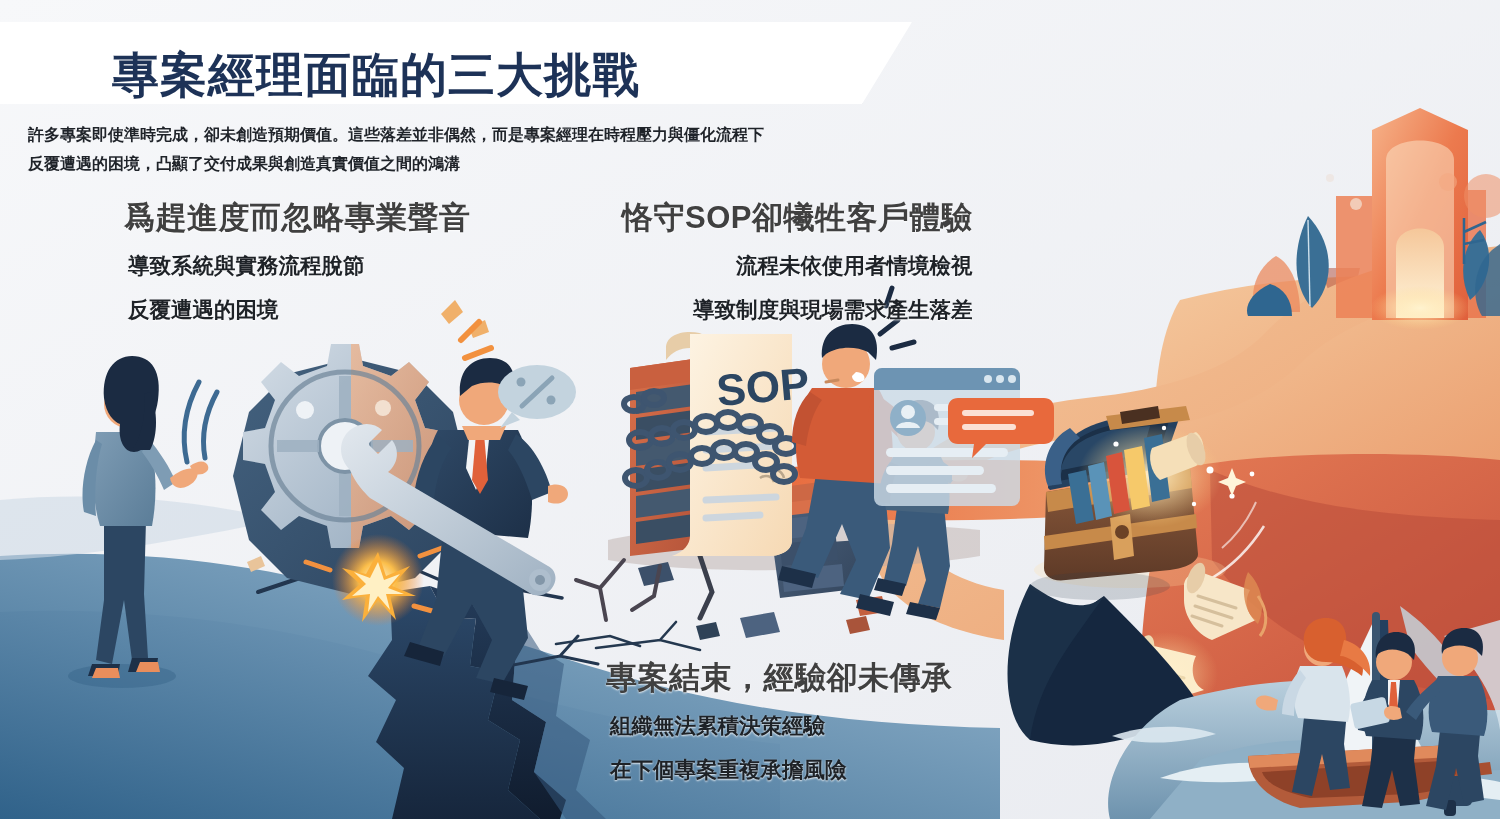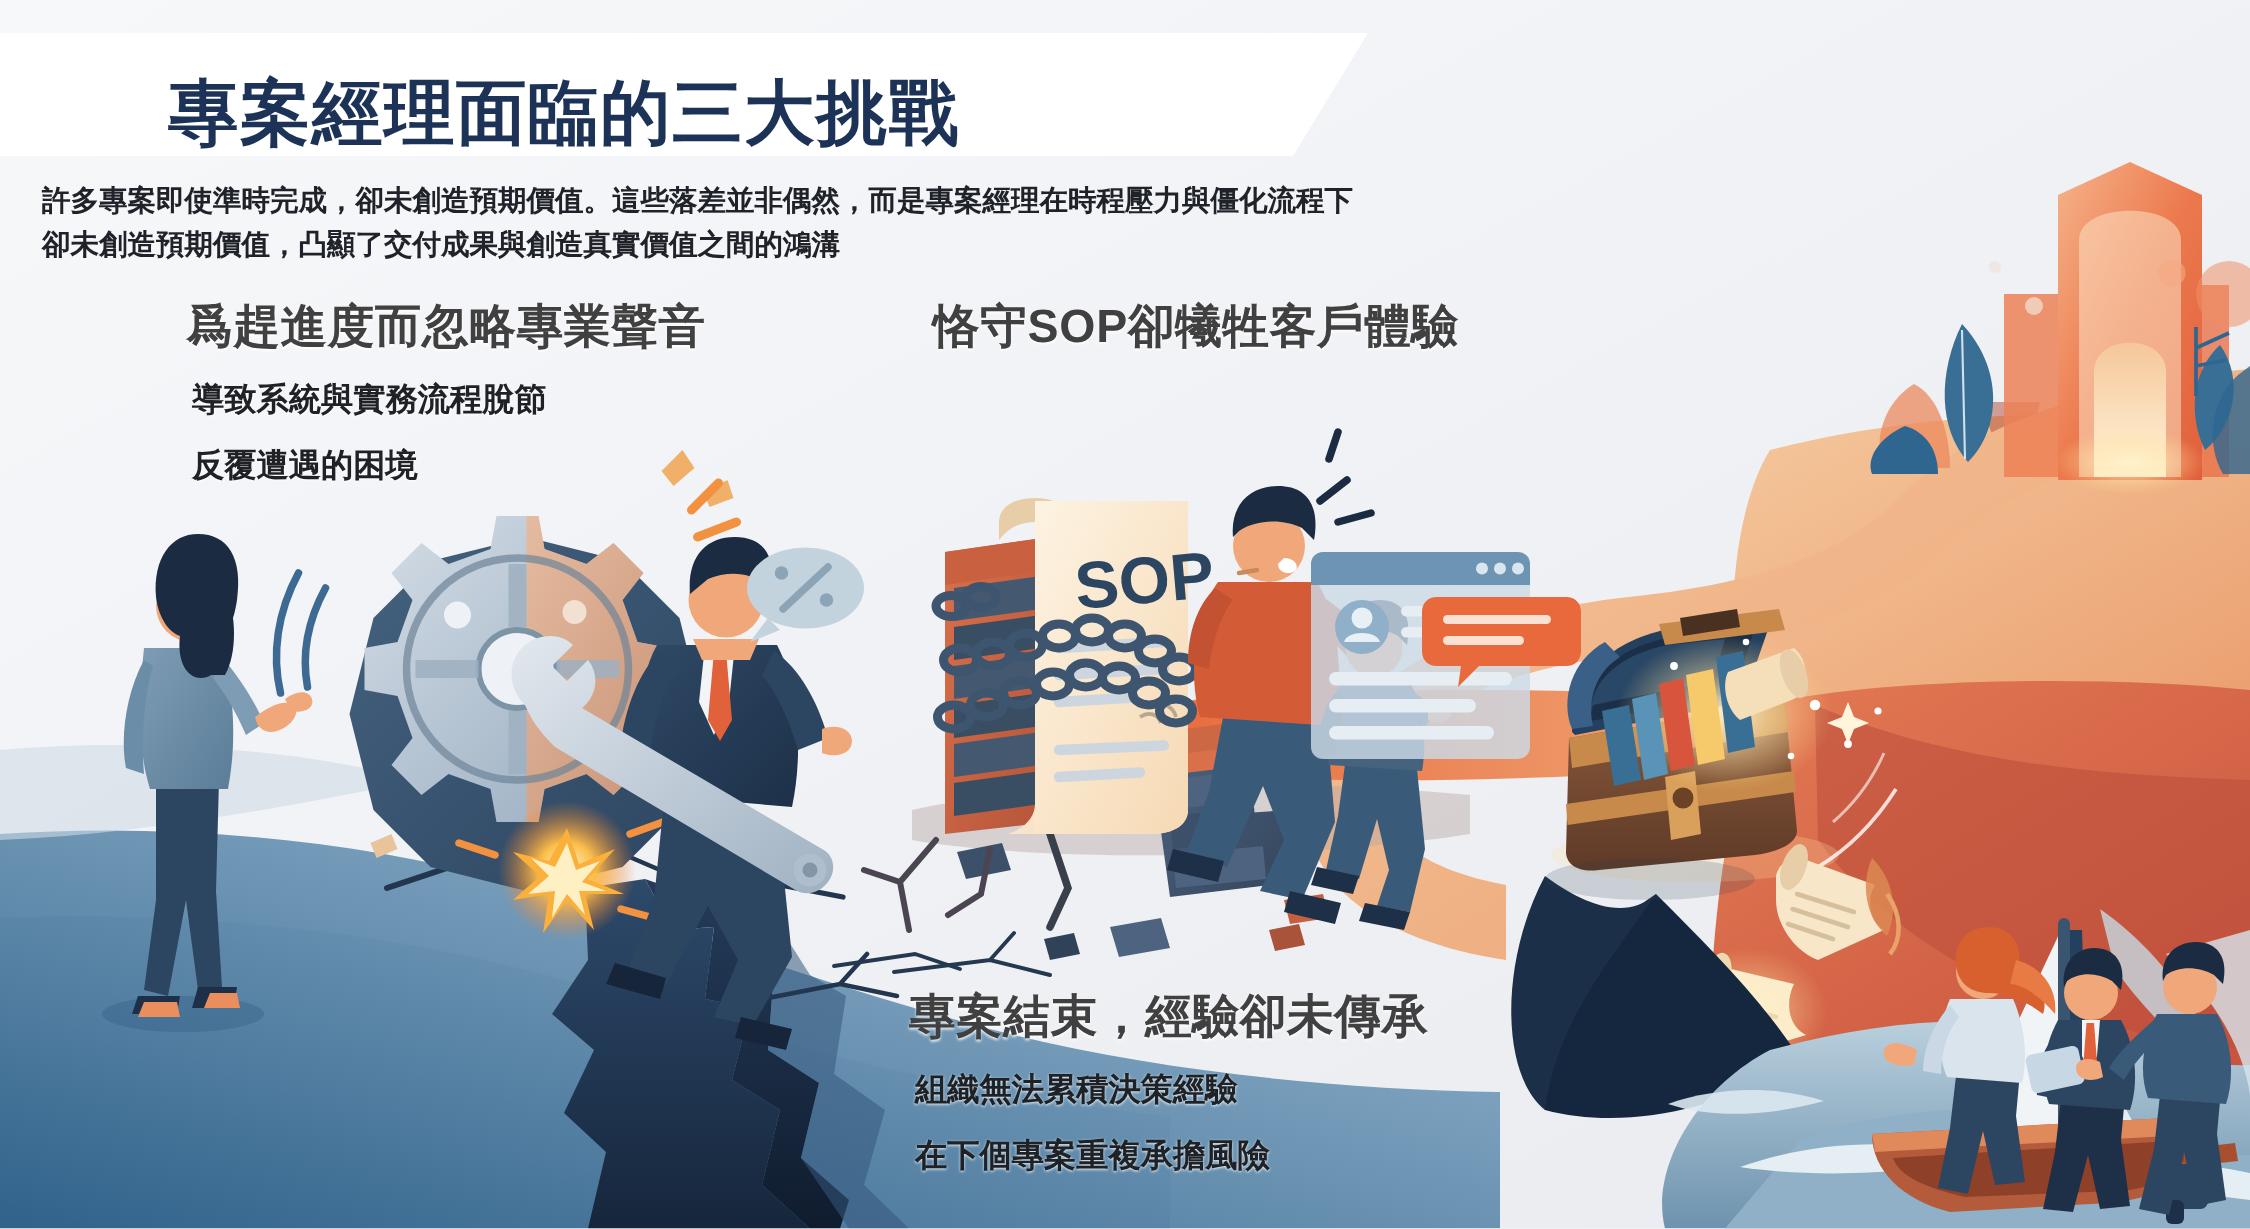--- a/index.html
+++ b/index.html
@@ -29,21 +29,21 @@
     padding-left:29px;
   }
   .banner-title{
     position:absolute;left:112px;top:24px;
     font-size:47px;line-height:58px;font-weight:bold;
     color:#1d3257;letter-spacing:1px;white-space:nowrap;
   }
   
   .intro{
     position:absolute;left:28px;top:120px;width:1030px;
-    font-size:19px;line-height:29px;font-weight:bold;color:#1f2329;
+    font-size:16px;line-height:29px;font-weight:bold;color:#1f2329;
   }
   .intro span{display:block;}
   
   .block{position:absolute;}
   .block-head{
     font-size:31px;line-height:40px;font-weight:bold;
     color:#404040;letter-spacing:.5px;white-space:nowrap;
     text-shadow:0 1px 2px rgba(255,255,255,.85);
   }
   .block-line{
@@ -558,33 +558,37 @@
 
   </svg>
   </div>
 
   <div class="banner">
     <div class="banner-title">專案經理面臨的三大挑戰</div>
   </div>
 
   <div class="intro">
     <span>許多專案即使準時完成，卻未創造預期價值。這些落差並非偶然，而是專案經理在時程壓力與僵化流程下</span>
-    <span>卻未創造預期價值，凸顯了交付成果與創造真實價值之間的鴻溝</span>
+    <span>反覆遭遇的困境，凸顯了交付成果與創造真實價值之間的鴻溝</span>
   </div>
 
   <div class="block" id="block-1">
     <div class="block-head">爲趕進度而忽略專業聲音</div>
     <div class="lines">
       <div class="block-line">導致系統與實務流程脫節</div>
       <div class="block-line">反覆遭遇的困境</div>
     </div>
   </div>
 
   <div class="block" id="block-2">
     <div class="block-head">恪守SOP卻犧牲客戶體驗</div>
+    <div class="lines">
+      <div class="block-line">流程未依使用者情境檢視</div>
+      <div class="block-line">導致制度與現場需求產生落差</div>
+    </div>
   </div>
 
   <div class="block" id="block-3">
     <div class="block-head">專案結束，經驗卻未傳承</div>
     <div class="lines">
       <div class="block-line">組織無法累積決策經驗</div>
       <div class="block-line">在下個專案重複承擔風險</div>
     </div>
   </div>
 

